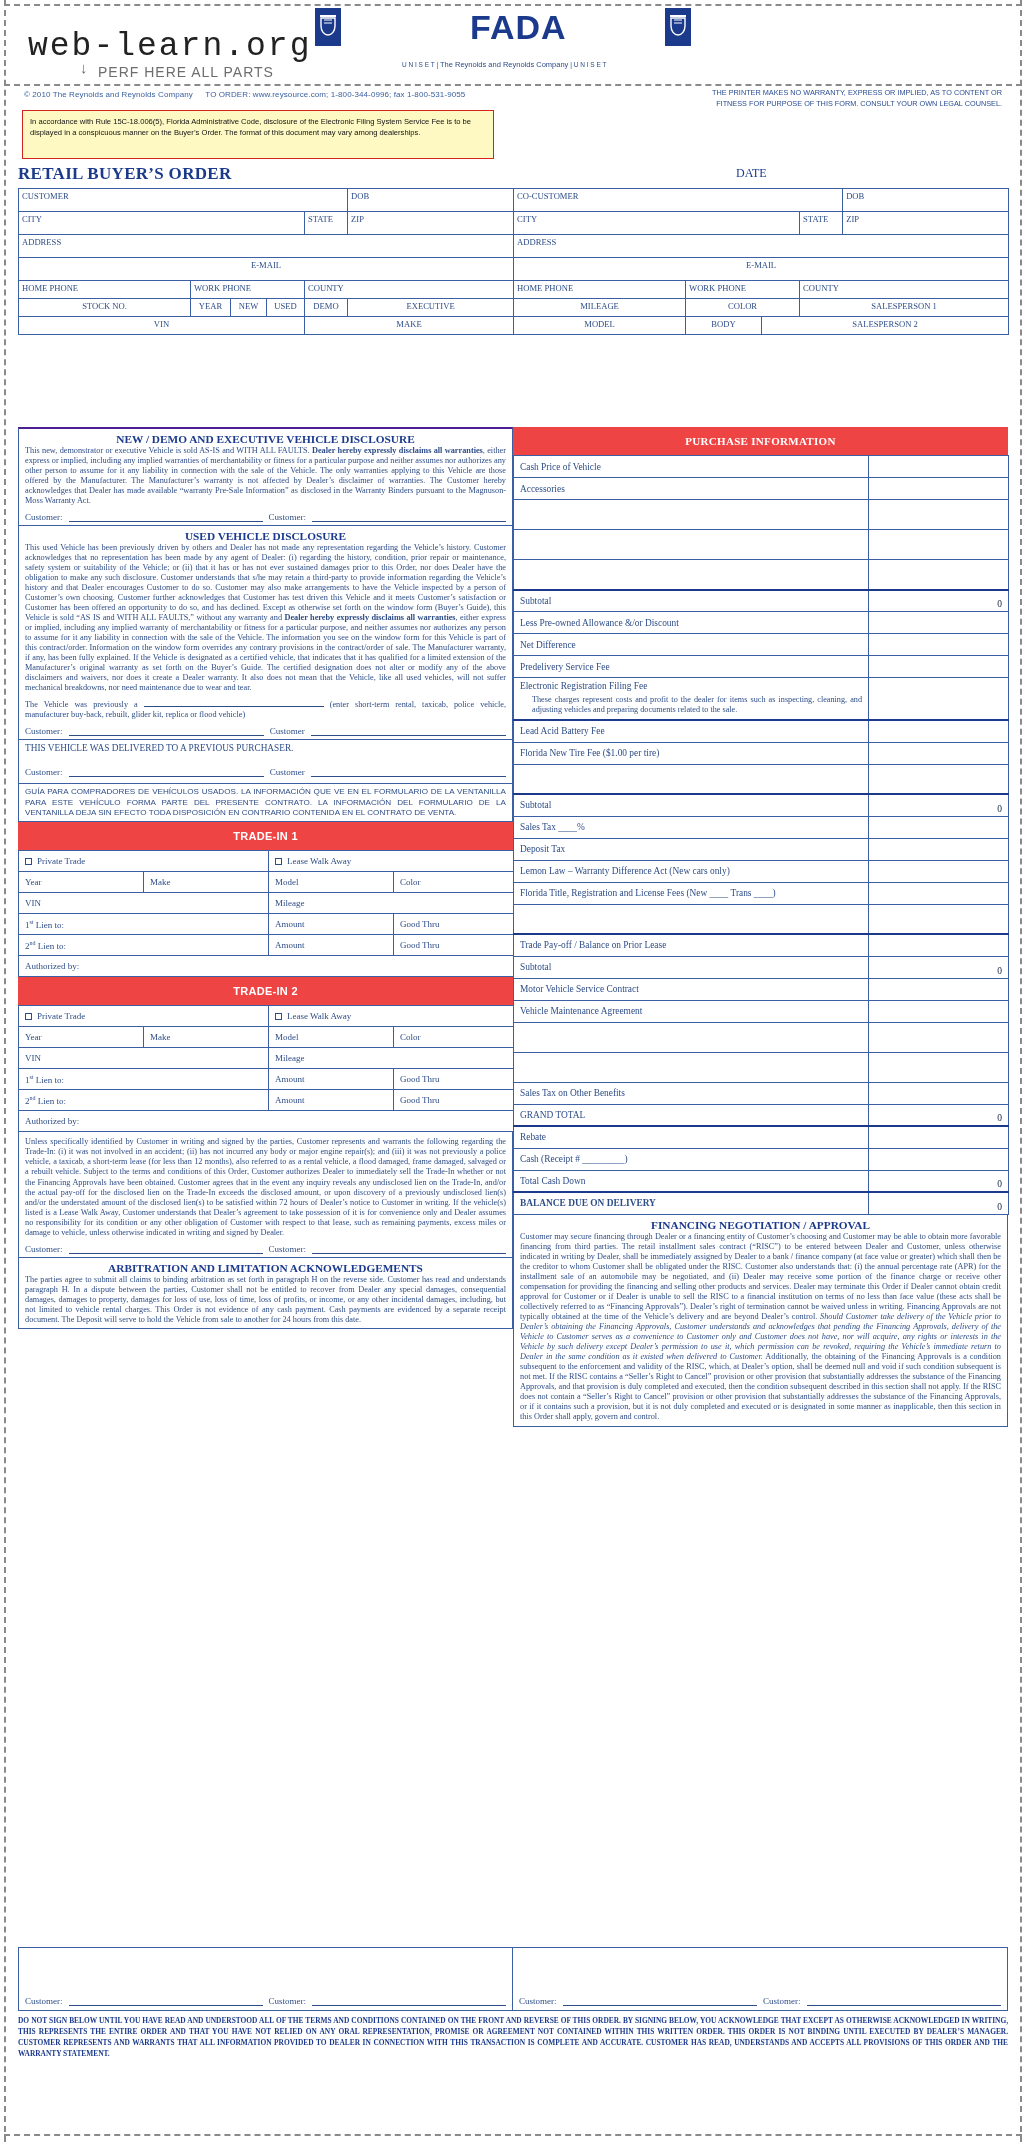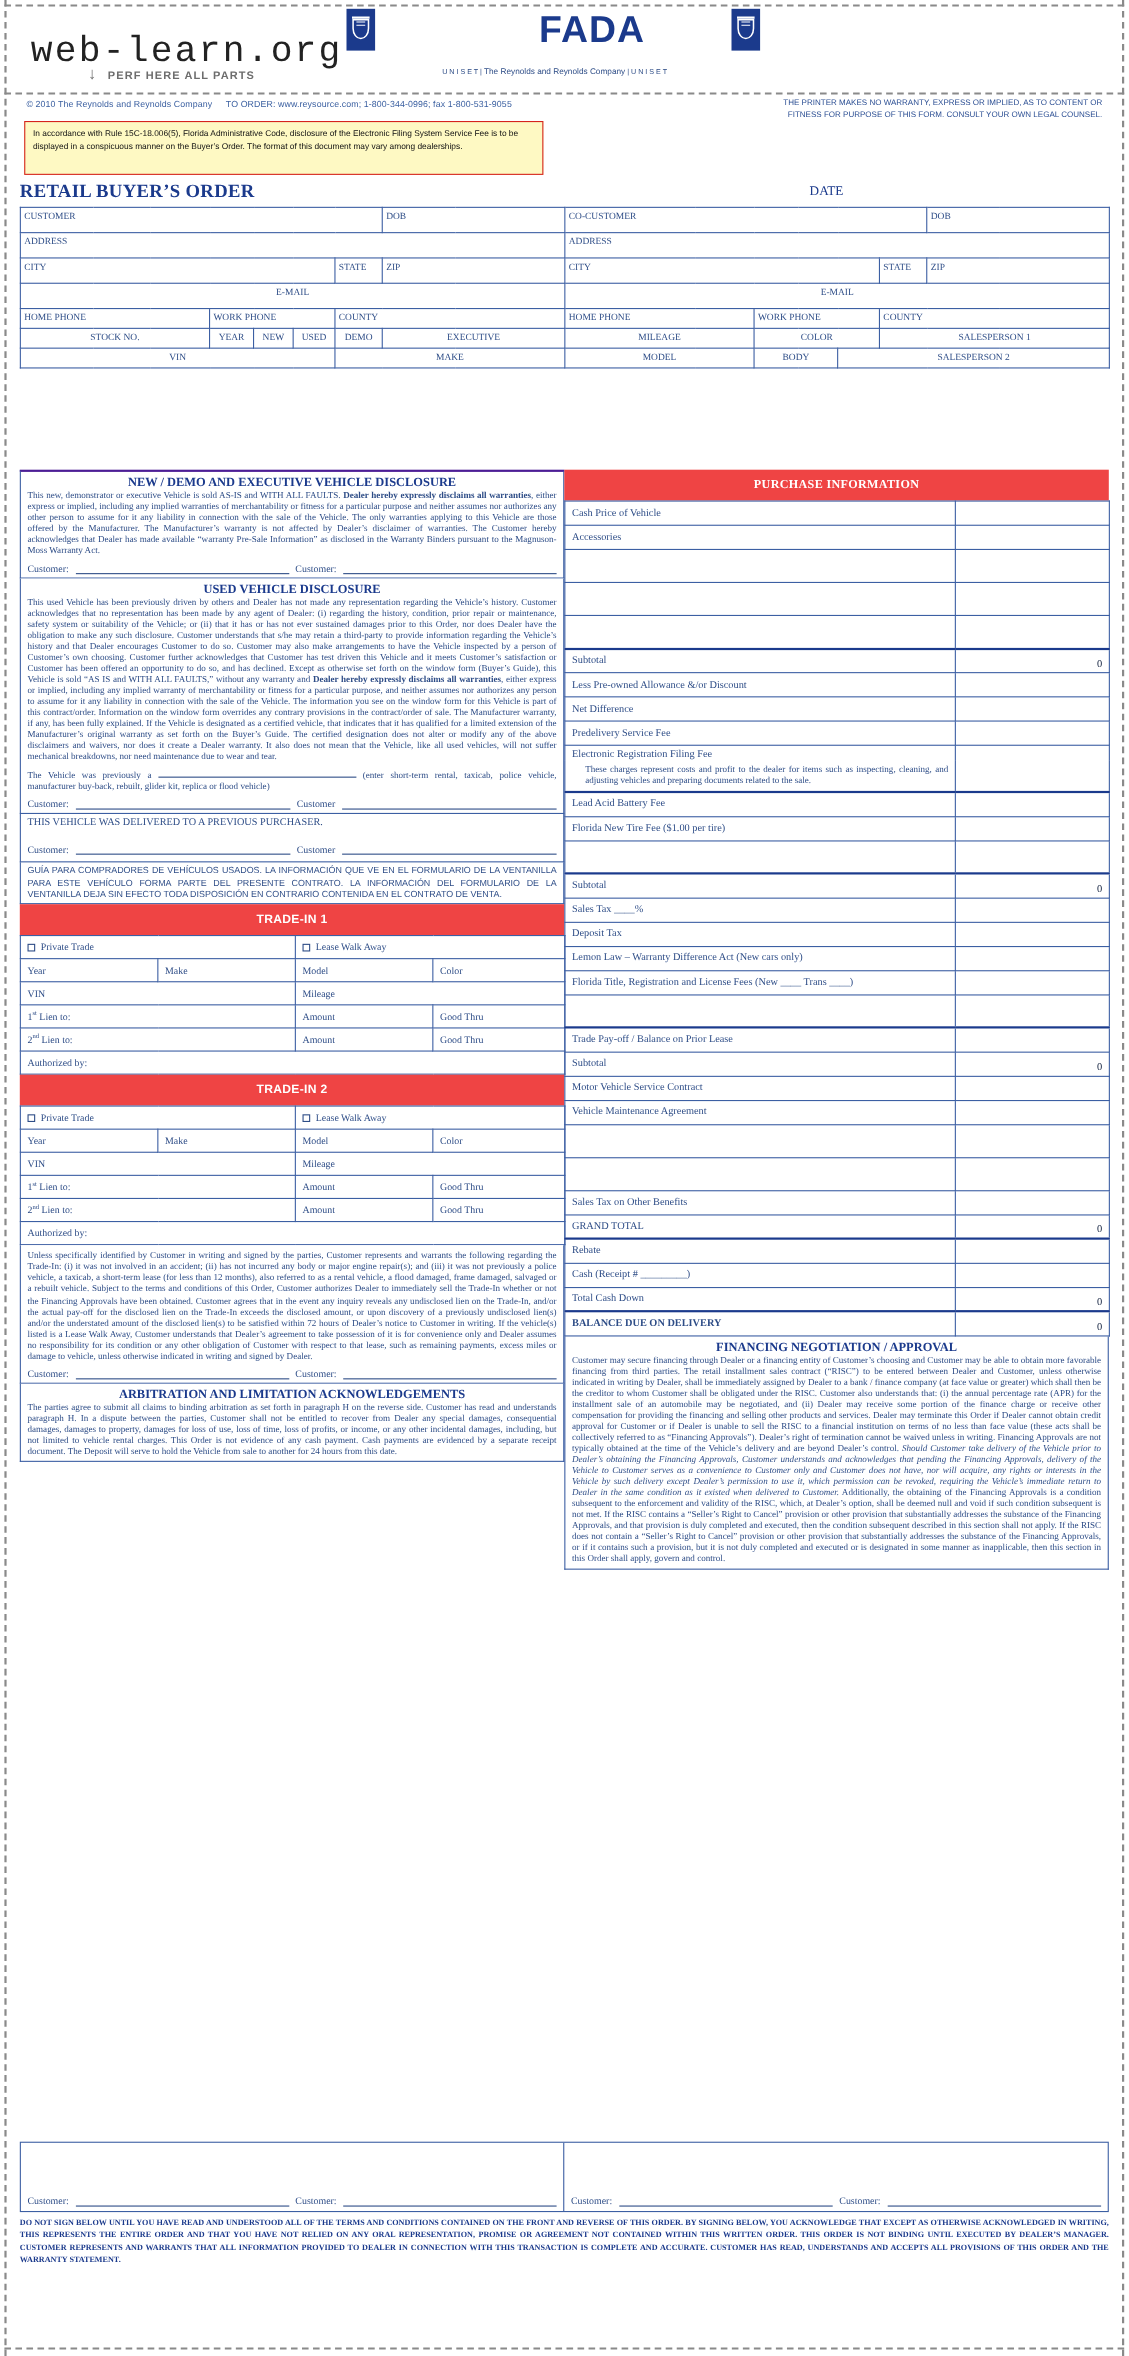--- a/index.html
+++ b/index.html
@@ -17,42 +17,42 @@
     position:absolute; top:0; bottom:0; width:0;
     border-left:2px dashed #8a8a8a;
   }
   .perf-v-left { left:4px; }
   .perf-v-right { right:4px; }
   .perf-h { position:absolute; left:4px; right:4px; height:0; border-top:2px dashed #8a8a8a; }
 
   
   .hdr { position:absolute; left:10px; right:10px; top:6px; height:78px; }
   .fada-word {
-    position:absolute; left:480px; top:2px;
+    position:absolute; left:460px; top:2px;
     font-family:"Liberation Sans", sans-serif;
     font-weight:bold; font-size:34px; letter-spacing:1px;
     color:#1b3a8c;
   }
   .fada-badge {
     position:absolute; width:26px; height:38px; background:#1b3a8c;
     display:flex; align-items:center; justify-content:center;
   }
   .fada-badge svg { display:block; }
   .badge-l { left:305px; top:2px; }
   .badge-r { left:655px; top:2px; }
 
   .weblearn {
     position:absolute; left:18px; top:22px;
     font-family:"Liberation Mono", monospace;
     font-size:33px; letter-spacing:2px; color:#222;
   }
   .perf-note {
     position:absolute; left:88px; top:58px;
     font-family:"Liberation Sans", sans-serif;
-    font-size:10px; color:#6d6d6d; letter-spacing:1px;font-weight:bold;
+    font-size:14px; color:#6d6d6d; letter-spacing:1px;
   }
   .perf-arrow { position:absolute; left:70px; top:54px; font-size:15px; color:#6d6d6d; }
 
   .unisex-line {
     position:absolute; left:392px; top:54px;
     font-family:"Liberation Sans", sans-serif;
     font-size:6.5px; color:#2e4d87; white-space:nowrap;
   }
   .unisex-line .sep { color:#2e4d87; }
   .unisex-line b { font-weight:normal; font-size:7.5px; }
@@ -283,30 +283,30 @@
           <col style="width:100px">
       </colgroup>
       <tbody>
           <tr>
         <td class="h" colspan="7"><span>CUSTOMER</span></td>
         <td class="h" colspan="2"><span>DOB</span></td>
         <td class="h" colspan="7"><span>CO-CUSTOMER</span></td>
         <td class="h" colspan="2"><span>DOB</span></td>
       </tr>
       <tr>
-        <td class="h" colspan="9"><span>ADDRESS</span></td>
-        <td class="h" colspan="9"><span>ADDRESS</span></td>
-      </tr>
-      <tr>
         <td class="h" colspan="6"><span>CITY</span></td>
         <td class="h"><span>STATE</span></td>
         <td class="h" colspan="2"><span>ZIP</span></td>
         <td class="h" colspan="6"><span>CITY</span></td>
         <td class="h"><span>STATE</span></td>
         <td class="h" colspan="2"><span>ZIP</span></td>
+      </tr>
+      <tr>
+        <td class="h" colspan="9"><span>ADDRESS</span></td>
+        <td class="h" colspan="9"><span>ADDRESS</span></td>
       </tr>
       <tr>
         <td class="h ctr" colspan="9"><span>E-MAIL</span></td>
         <td class="h ctr" colspan="9"><span>E-MAIL</span></td>
       </tr>
       <tr>
         <td class="hs" colspan="3"><span>HOME PHONE</span></td>
         <td class="hs" colspan="3"><span>WORK PHONE</span></td>
         <td class="hs" colspan="3"><span>COUNTY</span></td>
         <td class="hs" colspan="3"><span>HOME PHONE</span></td>

